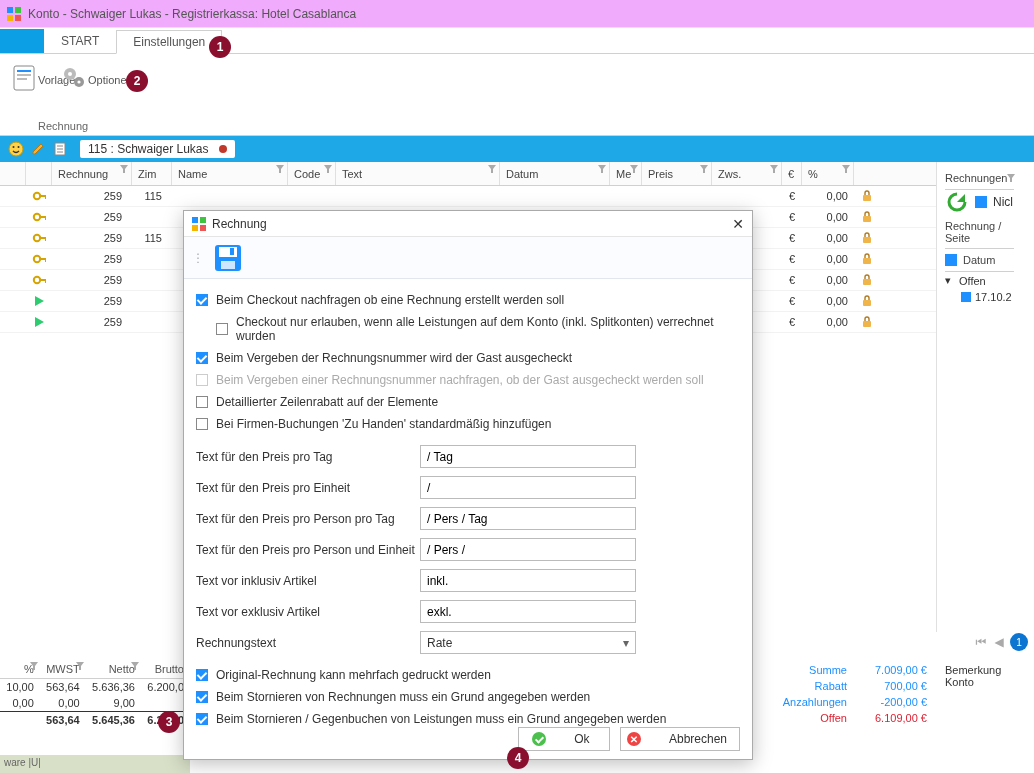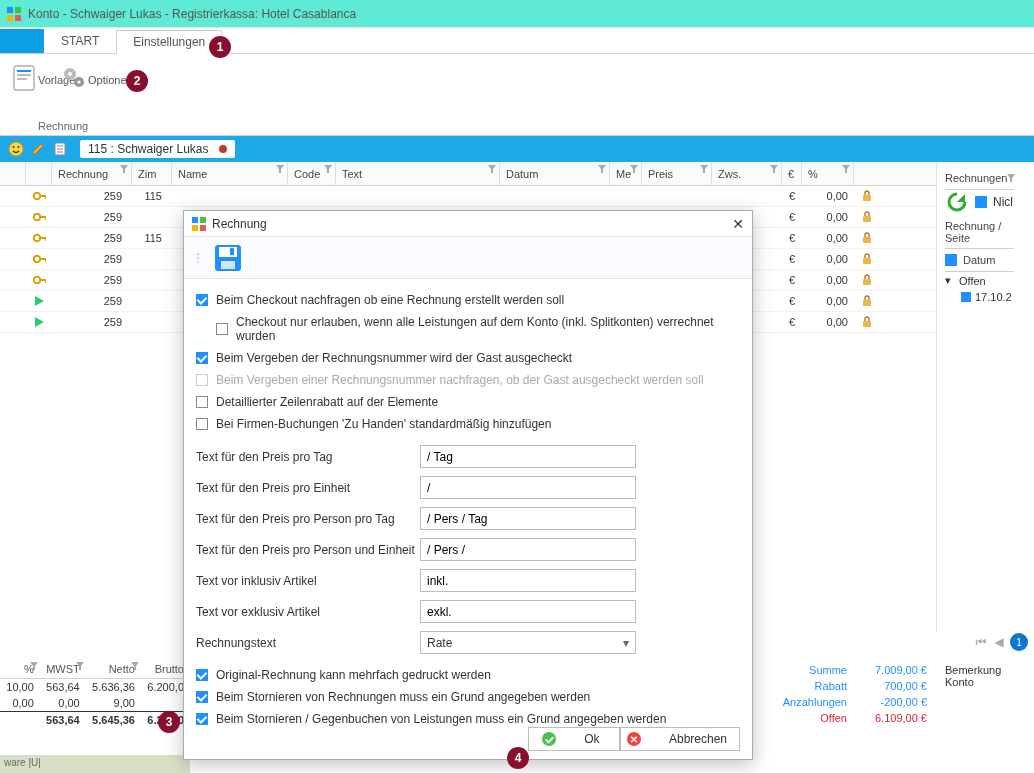--- a/index.html
+++ b/index.html
@@ -1,17 +1,17 @@
 <!DOCTYPE html>
 <html><head>
 <meta charset="utf-8">
 <style>
   * { box-sizing: border-box; margin: 0; padding: 0; font-family: "Segoe UI", Tahoma, sans-serif; }
   body { font-size: 12px; color: #333; background: #fff; width: 1034px; height: 773px; overflow: hidden; position: relative; }
-  .titlebar { height: 28px; background: #5eead4; border-bottom: 1px solid #e5e5e5; display: flex; align-items: center; padding: 0 6px; font-size: 12px; color: #555; }
+  .titlebar { height: 28px; background: #f0abfc; border-bottom: 1px solid #e5e5e5; display: flex; align-items: center; padding: 0 6px; font-size: 12px; color: #555; }
   .titlebar .app-icon { width: 16px; height: 16px; margin-right: 6px; display: inline-flex; }
   .tabs { height: 26px; background: #fff; display: flex; align-items: flex-end; border-bottom: 1px solid #d0d0d0; position: relative; }
   .tabs .bluebar { width: 44px; height: 24px; background: #0c9fe6; }
   .tabs .tab { padding: 4px 16px; font-size: 12px; color: #555; border: 1px solid transparent; cursor: pointer; }
   .tabs .tab.active { background: #fff; border: 1px solid #d0d0d0; border-bottom: 1px solid #fff; margin-bottom: -1px; }
   .ribbon { height: 82px; background: #fff; border-bottom: 1px solid #d0d0d0; display: flex; align-items: flex-start; padding: 4px 10px; position: relative; }
   .ribbon-item { display: flex; flex-direction: row; align-items: center; width: 50px; padding-top: 4px; cursor: pointer; }
   .ribbon-item .ricon { width: 32px; height: 32px; display: flex; align-items: center; justify-content: center; }
   .ribbon-item .rlbl { font-size: 11px; color: #555; margin-top: 4px; }
   .ribbon .group-label { position: absolute; bottom: 3px; left: 38px; font-size: 11px; color: #666; }
@@ -76,21 +76,21 @@
   .chk-box { width: 12px; height: 12px; border: 1px solid #888; display: inline-flex; align-items: center; justify-content: center; flex-shrink: 0; }
   .chk-box.checked { background: #1e90ff; border-color: #1e90ff; }
   .chk-box.checked::after { content: ""; width: 4px; height: 7px; border: solid #fff; border-width: 0 2px 2px 0; transform: rotate(45deg); margin-top: -2px; }
   .chk-row.disabled { color: #aaa; }
   .chk-row.disabled .chk-box { border-color: #ccc; }
   .form-row { display: flex; align-items: center; padding: 4px 0; }
   .form-row .flabel { width: 224px; font-size: 12px; color: #333; }
   .form-row input[type=text], .form-row .combo { width: 216px; height: 23px; border: 1px solid #bbb; padding: 2px 6px; font-size: 12px; }
   .combo { display: flex; align-items: center; justify-content: space-between; }
   .combo .caret { color: #666; }
-  .dlg-buttons { position: absolute; bottom: 8px; right: 12px; display: flex; }
+  .dlg-buttons { position: absolute; bottom: 8px; right: 12px; display: flex; gap: 10px; }
   .dlg-btn { display: flex; align-items: center; justify-content: center; gap: 28px; height: 24px; border: 1px solid #bbb; background: #fff; padding: 0 12px 0 6px; font-size: 12px; cursor: pointer; min-width: 92px; }
   .ok-ic { width: 14px; height: 14px; border-radius: 50%; background: #4cc04c; display: inline-flex; align-items: center; justify-content: center; }
   .ok-ic::after { content: ""; width: 3px; height: 6px; border: solid #fff; border-width: 0 2px 2px 0; transform: rotate(45deg); }
   .cancel-ic { width: 14px; height: 14px; border-radius: 50%; background: #e44; display: inline-flex; align-items: center; justify-content: center; color: #fff; font-size: 10px; font-weight: bold; }
 
   
   .badge { width: 22px; height: 22px; border-radius: 50%; background: #8a0f2e; color: #fff; font-size: 12px; font-weight: 600; display: flex; align-items: center; justify-content: center; position: absolute; z-index: 50; }
 
   svg { display: block; }
 </style>

